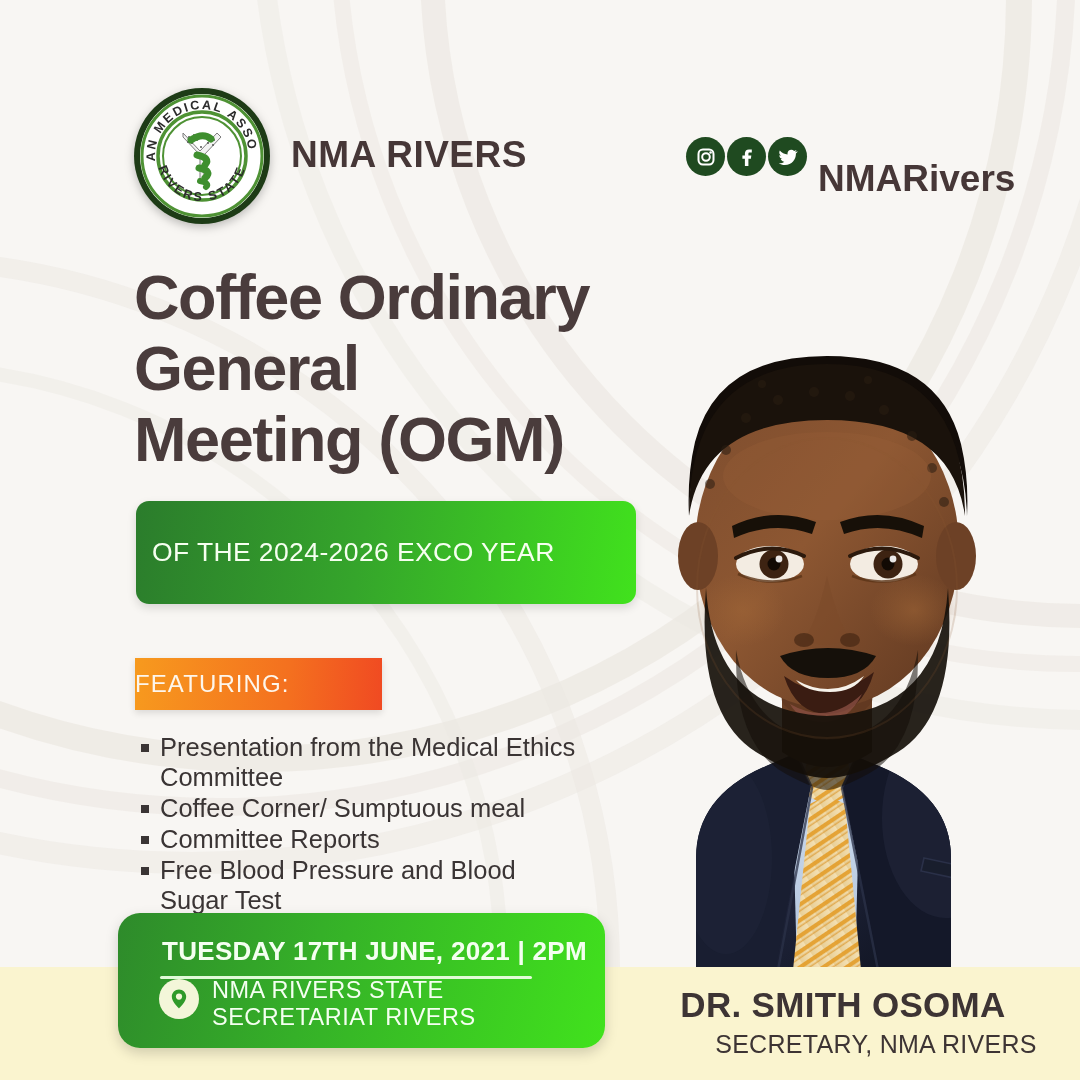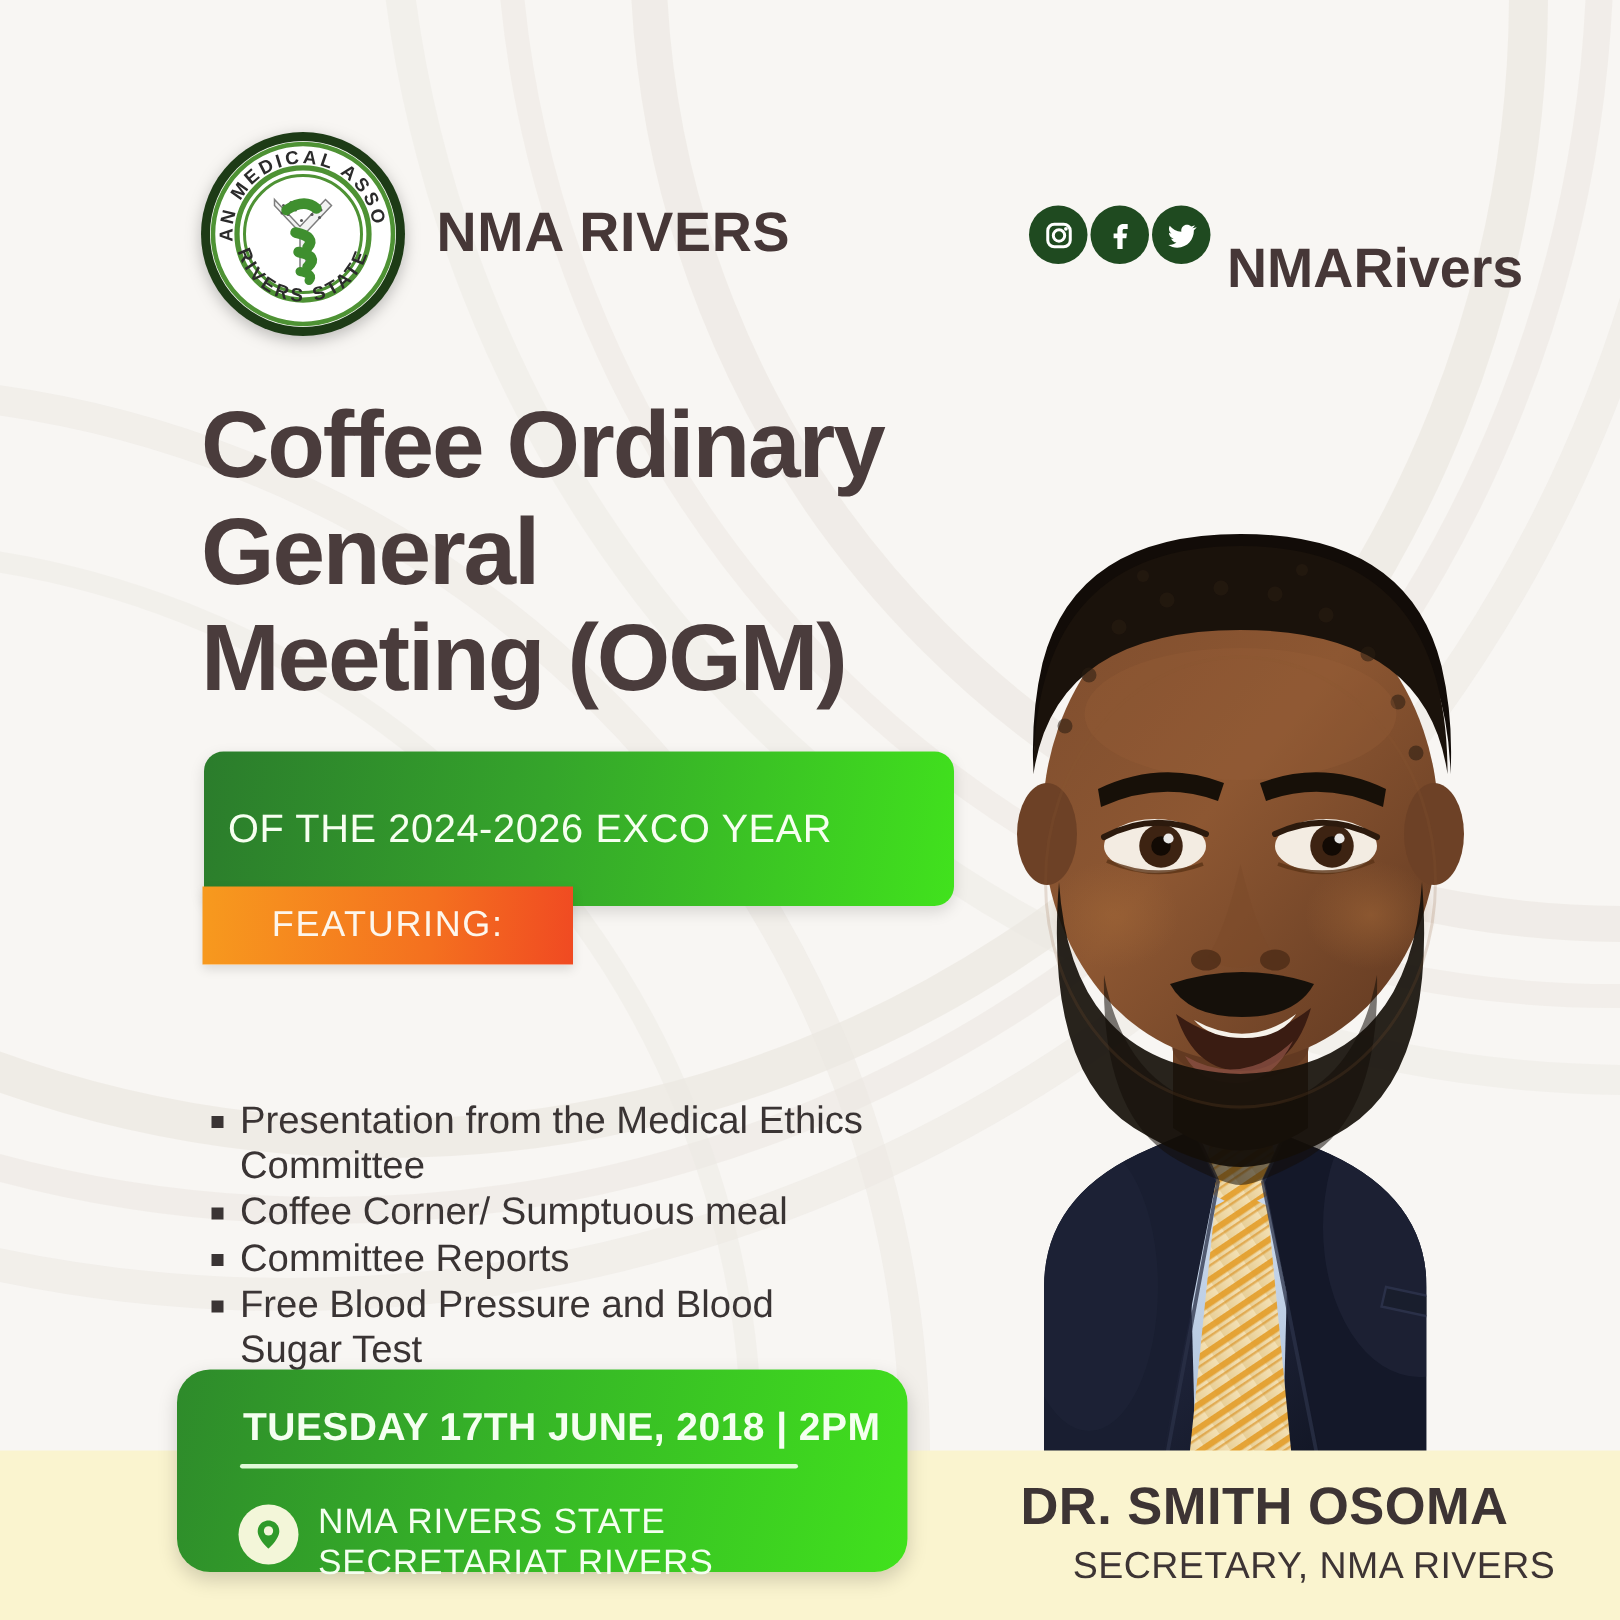--- a/index.html
+++ b/index.html
@@ -63,23 +63,23 @@
     display:flex;align-items:center;
     z-index:6;
   }
   .exco-text{
     color:#f6fff0;font-size:26.5px;font-weight:500;letter-spacing:.4px;
     padding-left:16px;
   }
 
   
   .feat-badge{
-    position:absolute;left:135px;top:591px;width:247px;height:52px;
+    position:absolute;left:135px;top:658px;width:247px;height:52px;
     background:linear-gradient(95deg,#f79a1e 0%,#f4701f 62%,#f04a22 100%);
-    display:flex;align-items:center;justify-content:center;
+    display:flex;align-items:center;justify-content:flex-start;
     box-shadow:0 3px 7px rgba(0,0,0,.12);
     z-index:6;
   }
   .feat-text{color:#fdf6ec;font-size:24px;font-weight:500;letter-spacing:1.1px;}
 
   
   .feat-list{
     position:absolute;left:141px;top:700px;width:440px;
     z-index:6;
     margin-top:32px;
@@ -106,21 +106,21 @@
   .date-line{
     position:absolute;left:44px;top:23px;
     color:#f4fff0;font-size:26px;font-weight:bold;letter-spacing:.3px;
     white-space:nowrap;
   }
   .date-rule{
     position:absolute;left:42px;top:63px;width:372px;height:3px;
     background:#eaffe2;border-radius:2px;opacity:.95;
   }
   .venue-row{
-    position:absolute;left:41px;top:88px;display:flex;align-items:flex-start;
+    position:absolute;left:41px;top:64px;display:flex;align-items:flex-start;
   }
   .pin-circle{
     width:40px;height:40px;border-radius:50%;background:#f3f6d9;
     display:flex;align-items:center;justify-content:center;flex:0 0 40px;
     margin-top:2px;margin-right:13px;
   }
   .venue-text{
     color:#f4fff0;font-size:23.5px;line-height:26.5px;font-weight:500;letter-spacing:.5px;
     white-space:nowrap;
   }
@@ -380,21 +380,21 @@
     </div>
     <div class="feat-item">
       <span class="bullet-sq"></span>
       <span class="txt">Free Blood Pressure and Blood Sugar Test</span>
     </div>
   </div>
 
   <div class="footer-band"></div>
 
   <div class="date-panel">
-    <div class="date-line">TUESDAY 17TH JUNE, 2018 | 2PM</div>
+    <div class="date-line">TUESDAY 17TH JUNE, 2021 | 2PM</div>
     <div class="date-rule"></div>
     <div class="venue-row">
       <span class="pin-circle">
         <svg width="24" height="24" viewBox="0 0 24 24">
           <path d="M12 2.6c-4 0-7.2 3.2-7.2 7.2 0 5.3 7.2 11.6 7.2 11.6s7.2-6.3 7.2-11.6c0-4-3.2-7.2-7.2-7.2z" fill="#2f9a2a"></path>
           <circle cx="12" cy="9.6" r="3.1" fill="#f3f6d9"></circle>
         </svg>
       </span>
       <span class="venue-text">
         <span>NMA RIVERS STATE</span><br>

